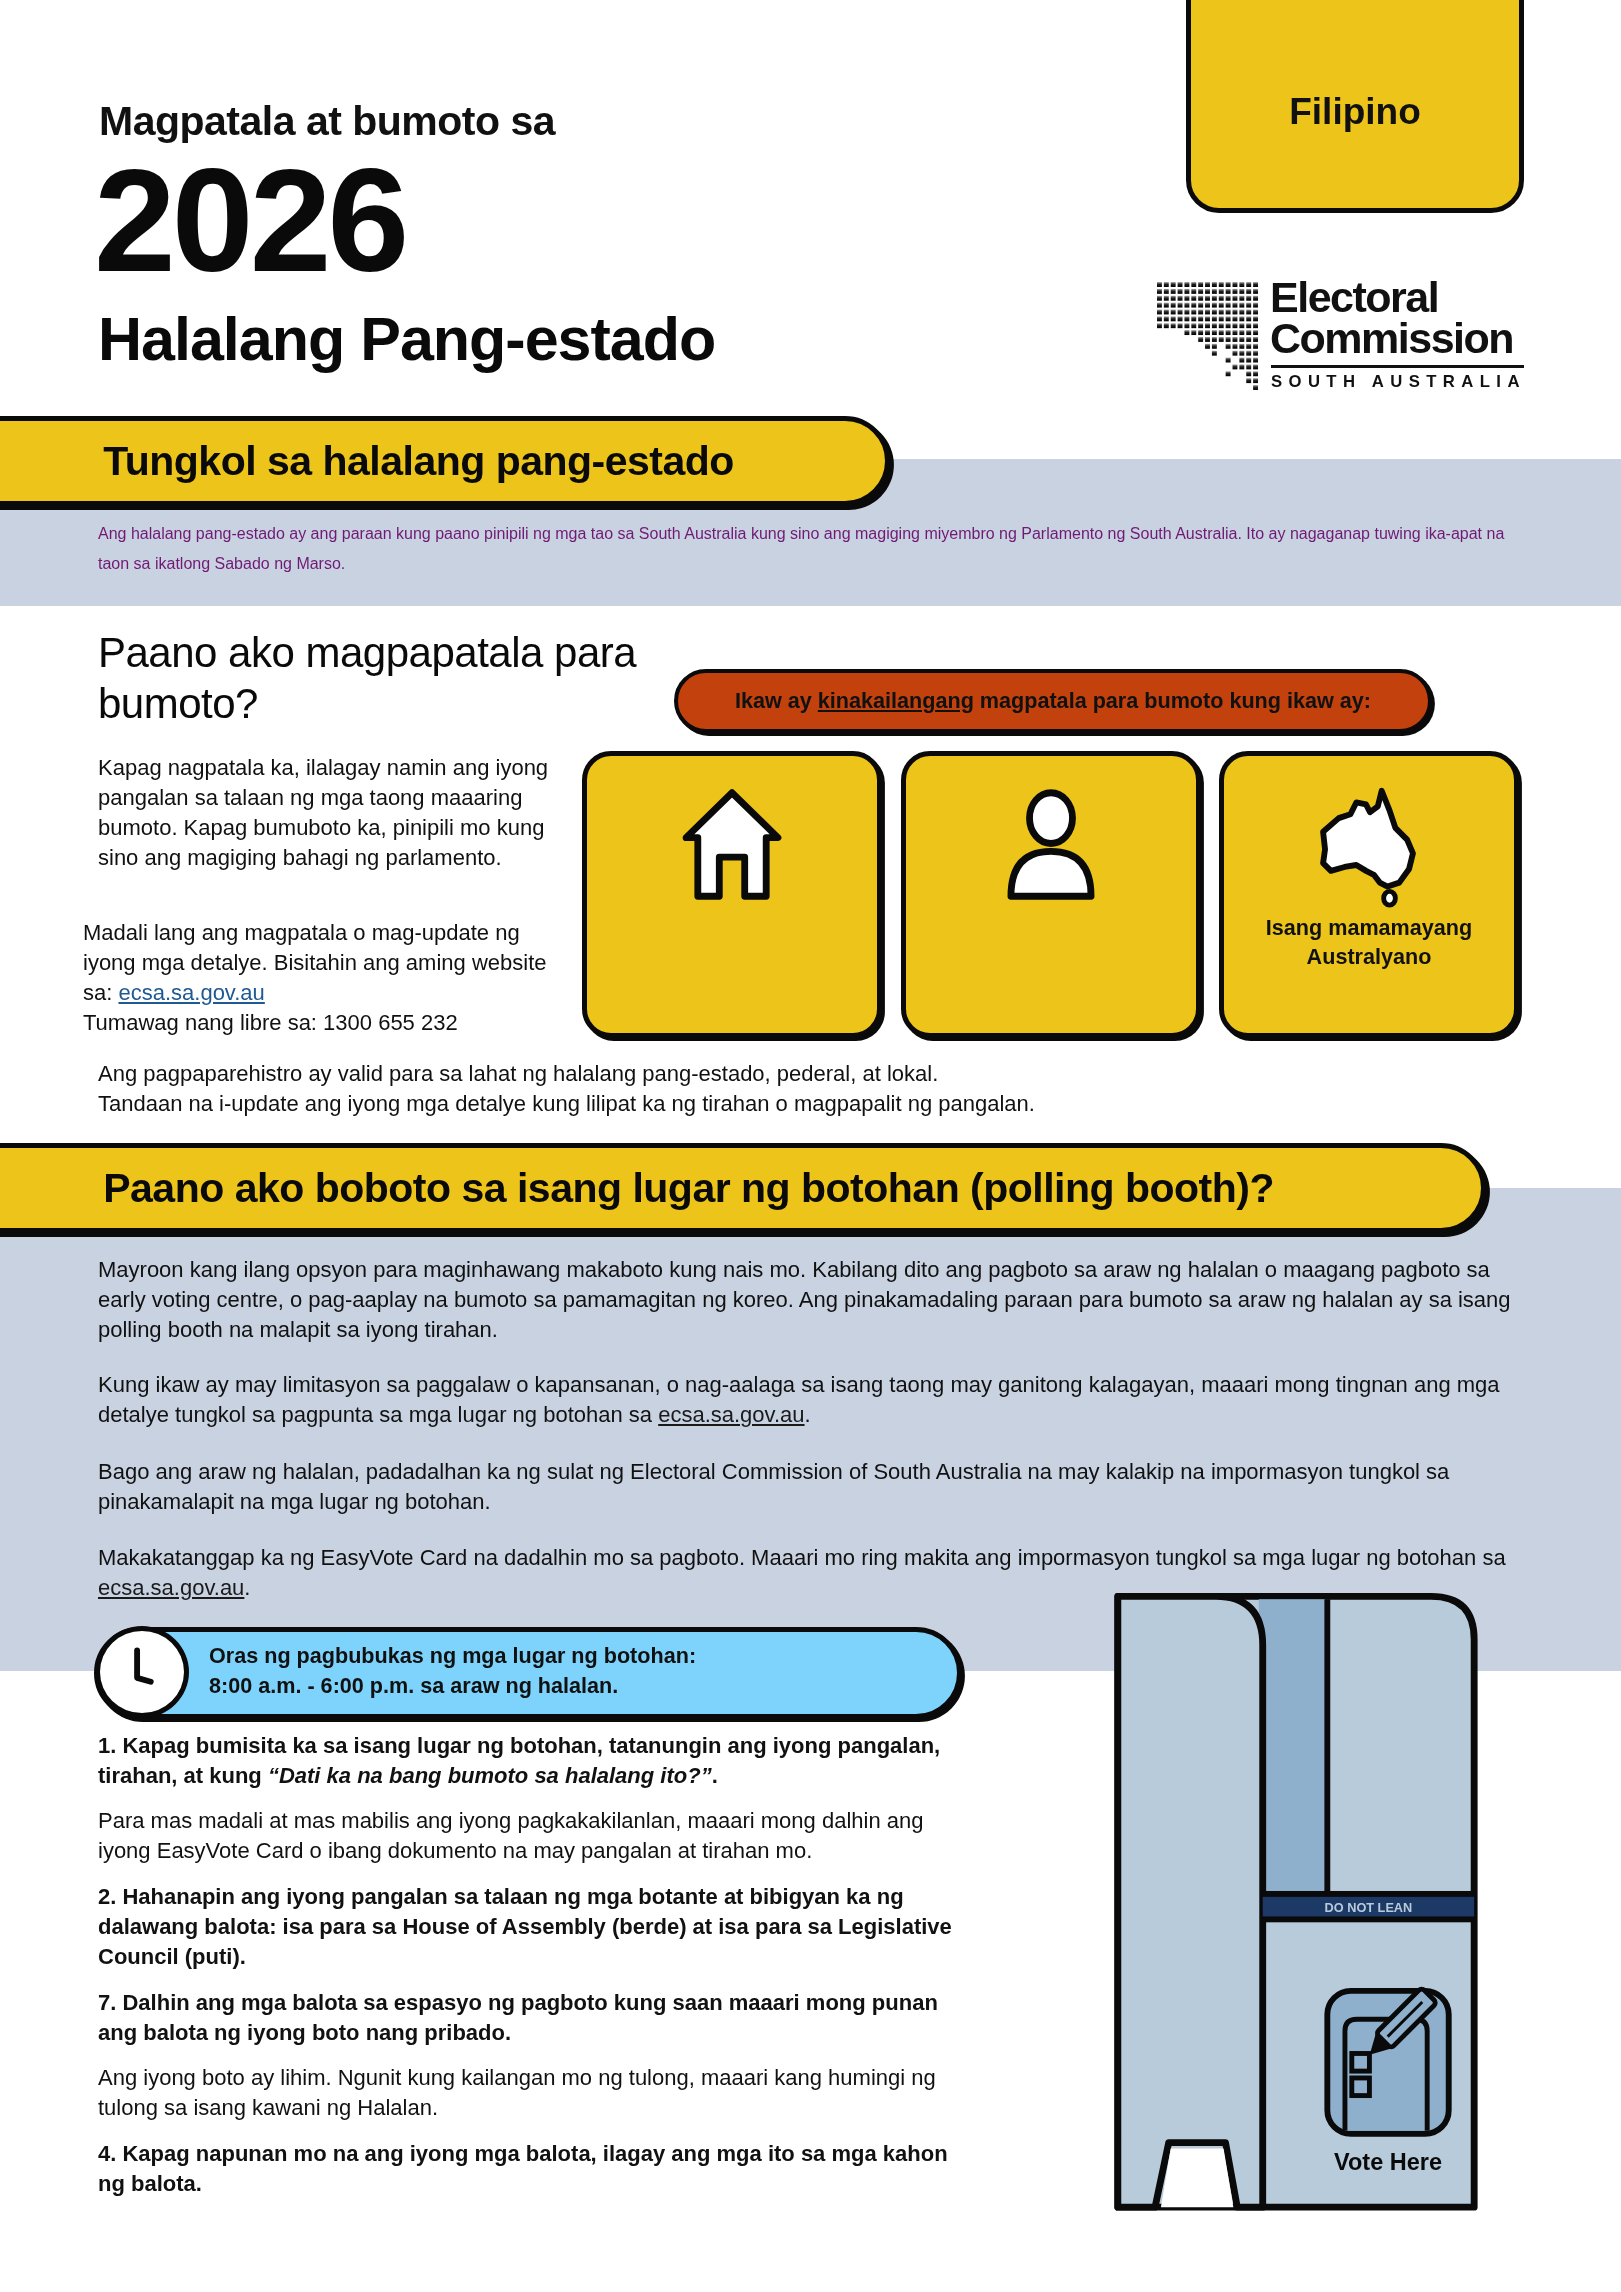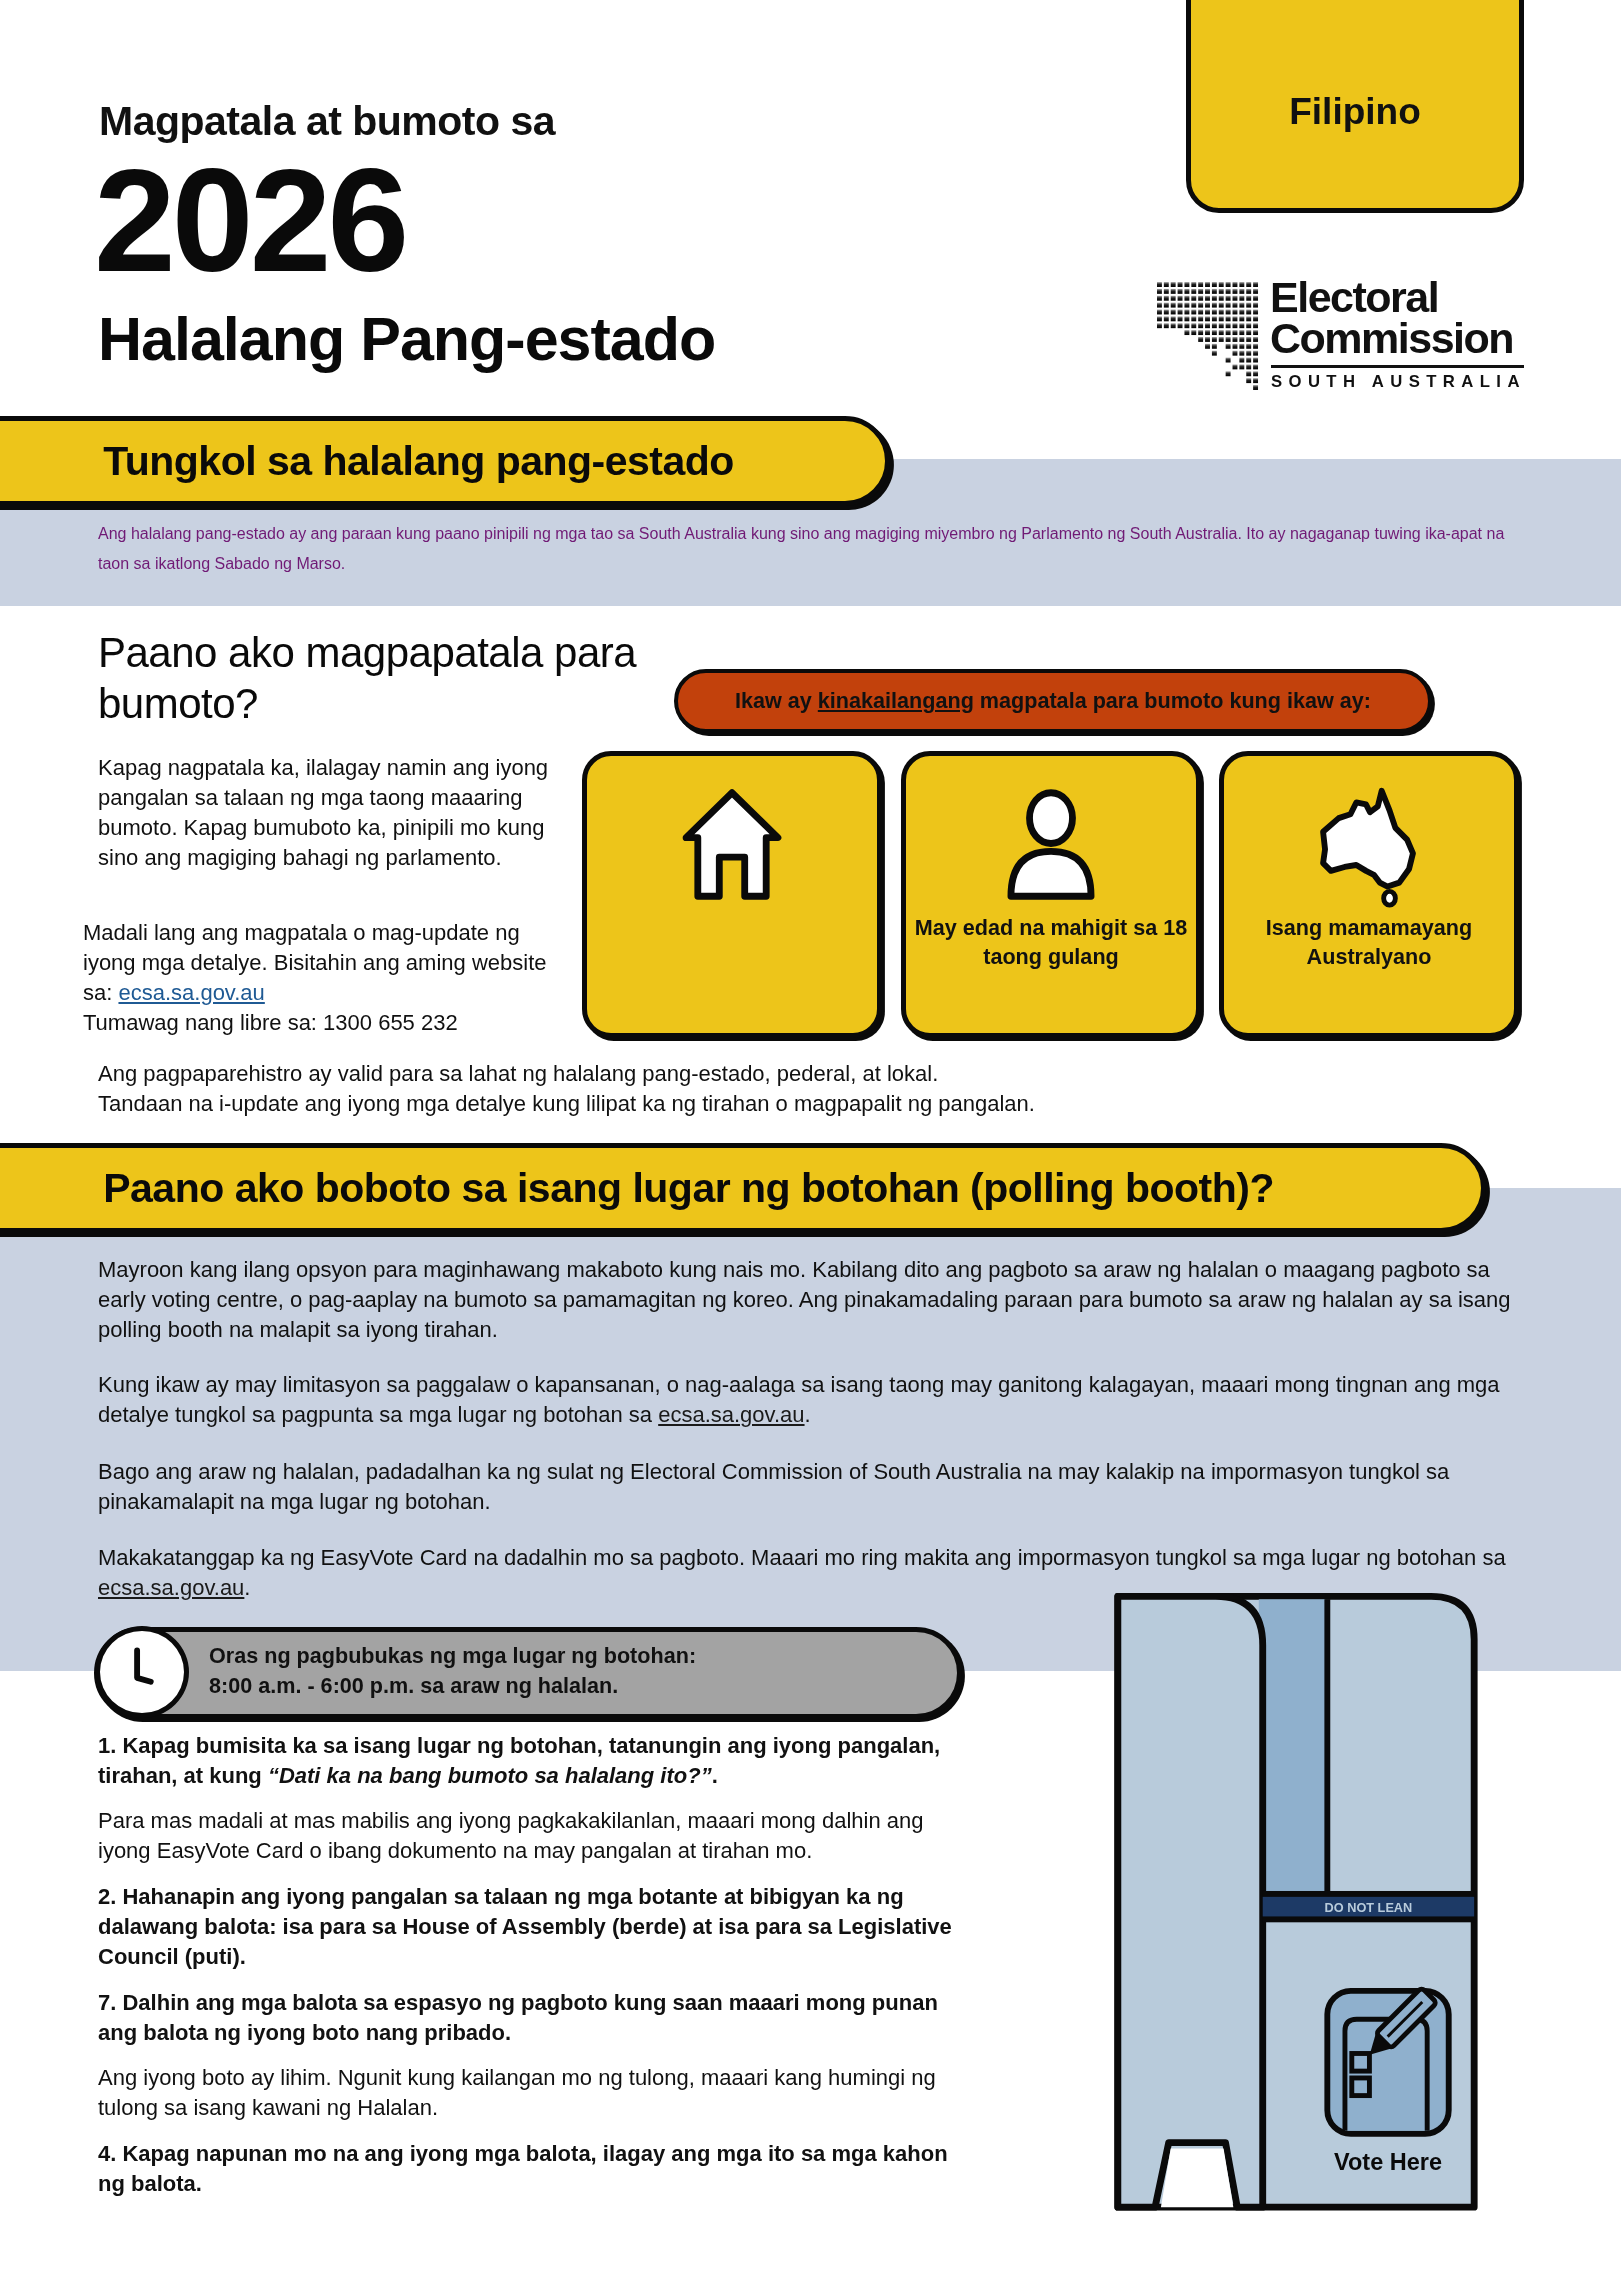--- a/index.html
+++ b/index.html
@@ -56,21 +56,21 @@
 
   .reg-note { left: 98px; top: 1059px; width: 1431px; font-size: 22px; line-height: 30px; }
 
   
   .booth-p { left: 98px; width: 1441px; font-size: 22px; line-height: 30px; }
   .bp1 { top: 1255px; }
   .bp2 { top: 1370px; }
   .bp3 { top: 1457px; }
   .bp4 { top: 1543px; }
 
-  .hours-pill { left: 94px; top: 1627px; width: 868px; height: 92px; background: #a3a3a3; border: 5.9px solid #0a0a0a; border-radius: 46px; box-shadow: 2.9px 2.9px 0 #0a0a0a; }
+  .hours-pill { left: 94px; top: 1627px; width: 868px; height: 92px; background: #7dd3fc; border: 5.9px solid #0a0a0a; border-radius: 46px; box-shadow: 2.9px 2.9px 0 #0a0a0a; }
   .clock { position: absolute; left: -3.9px; top: -5.9px; width: 94px; height: 92px; background: #fff; border: 5.9px solid #0a0a0a; border-radius: 50%; }
   .hours-text { position: absolute; left: 110px; top: 8.8px; font-size: 21.6px; font-weight: 700; line-height: 30px; color: #111; }
 
   .step { left: 98px; width: 882px; font-size: 22px; line-height: 30px; }
   .step.bold { font-weight: 700; }
   .s1 { top: 1731px; }
   .s1n { top: 1806px; }
   .s2 { top: 1882px; }
   .s3 { top: 1988px; }
   .s3n { top: 2063px; }
@@ -283,21 +283,20 @@
 <div class="abs card card1">
   <svg class="icon" viewBox="0 0 130 130">
     <path d="M65 12 L112 58 L100 58 L100 118 L78 118 L78 78 L52 78 L52 118 L30 118 L30 58 L18 58 Z" fill="#ffffff" stroke="#0a0a0a" stroke-width="7" stroke-linejoin="round"></path>
   </svg>
 </div>
 <div class="abs card card2">
   <svg class="icon" viewBox="0 0 130 130">
     <ellipse cx="65" cy="38" rx="22" ry="26" fill="#ffffff" stroke="#0a0a0a" stroke-width="7"></ellipse>
     <path d="M24 118 Q24 72 65 72 Q106 72 106 118 Z" fill="#ffffff" stroke="#0a0a0a" stroke-width="7" stroke-linejoin="round"></path>
   </svg>
-  <div class="card-text">May edad na mahigit sa 18 taong gulang</div>
 </div>
 <div class="abs card card3">
   <svg class="icon" viewBox="0 0 130 130">
     <path d="M18 52 L34 38 L46 34 L52 22 L62 24 L66 32 L74 26 L78 10 L86 30 L92 48 L104 60 L110 74 L106 90 L96 104 L84 108 L76 104 L70 96 L62 92 L52 86 L40 88 L26 92 L18 84 L20 70 Z" fill="#ffffff" stroke="#0a0a0a" stroke-width="6" stroke-linejoin="round"></path>
     <ellipse cx="86" cy="120" rx="6" ry="7" fill="#ffffff" stroke="#0a0a0a" stroke-width="5"></ellipse>
   </svg>
   <div class="card-text">Isang mamamayang Australyano</div>
 </div>
 
 <div class="abs reg-note">

